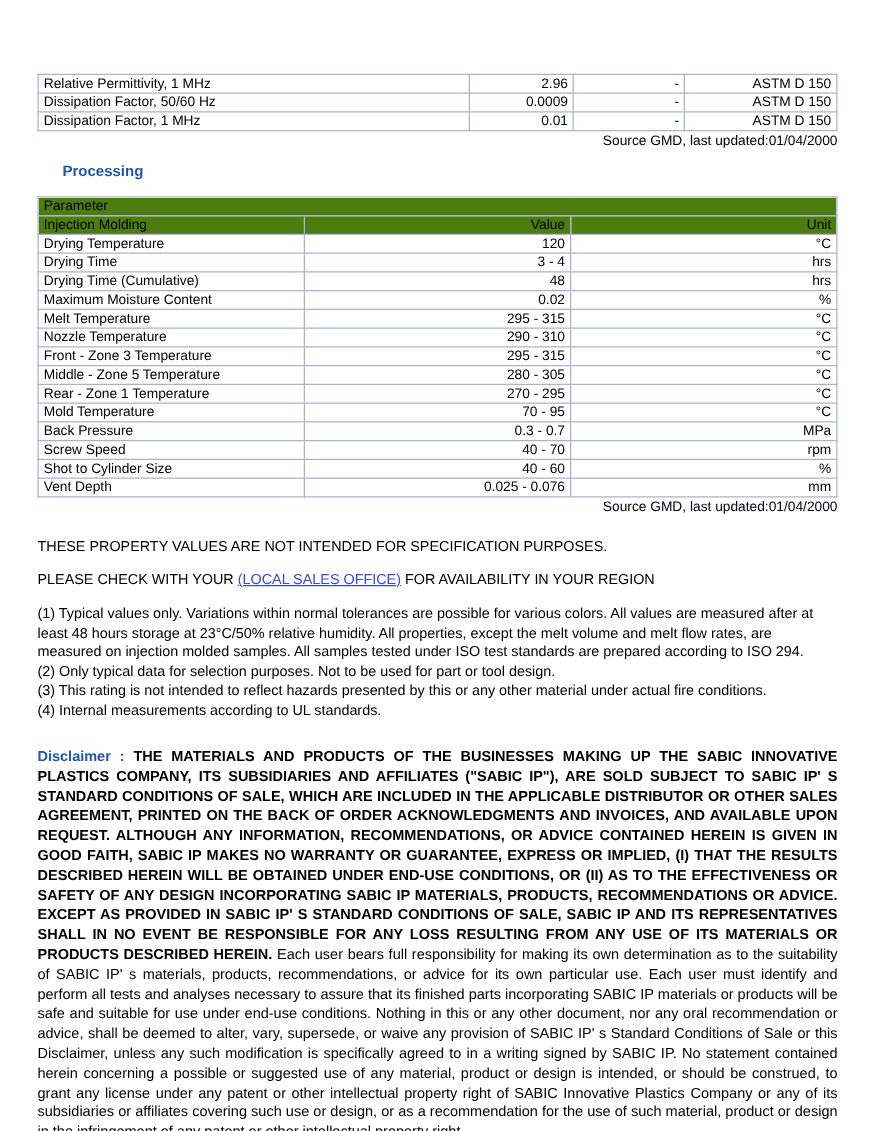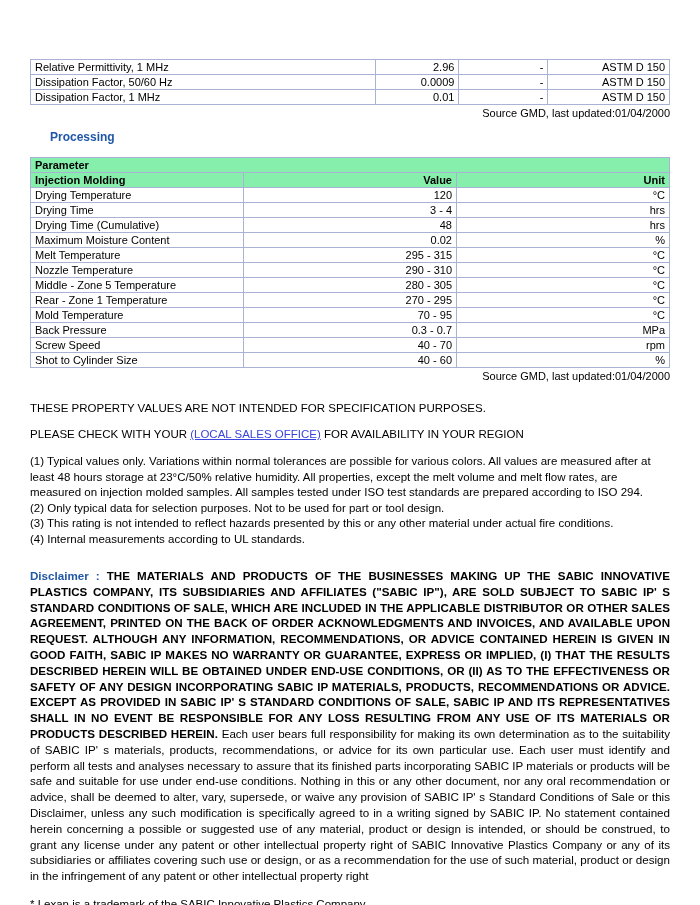--- a/index.html
+++ b/index.html
@@ -23,22 +23,22 @@
   td, th {
     border: 1px solid #a9b2d4;
     font-size: 11px;
     line-height: 14px;
     height: 14px;
     padding: 0 4px;
     overflow: hidden;
     white-space: nowrap;
   }
   th {
-    background: #86efac;
-    font-weight: bold;
+    background: #4d7c0f;
+    font-weight: normal;
     text-align: left;
   }
   .center { text-align: right; }
 
   .props-table .c-name  { width: 55.7%; }
   .props-table .c-val   { width: 12.3%; }
   .props-table .c-dash  { width: 13.3%; }
   .props-table .c-std   { width: 18.7%; }
 
   .proc-table { margin-top: 13px; }
@@ -149,20 +149,25 @@
       <td>Melt Temperature</td>
       <td class="center">295 - 315</td>
       <td class="center">°C</td>
     </tr>
     <tr>
       <td>Nozzle Temperature</td>
       <td class="center">290 - 310</td>
       <td class="center">°C</td>
     </tr>
     <tr>
+      <td>Front - Zone 3 Temperature</td>
+      <td class="center">295 - 315</td>
+      <td class="center">°C</td>
+    </tr>
+    <tr>
       <td>Middle - Zone 5 Temperature</td>
       <td class="center">280 - 305</td>
       <td class="center">°C</td>
     </tr>
     <tr>
       <td>Rear - Zone 1 Temperature</td>
       <td class="center">270 - 295</td>
       <td class="center">°C</td>
     </tr>
     <tr>
@@ -177,20 +182,25 @@
     </tr>
     <tr>
       <td>Screw Speed</td>
       <td class="center">40 - 70</td>
       <td class="center">rpm</td>
     </tr>
     <tr>
       <td>Shot to Cylinder Size</td>
       <td class="center">40 - 60</td>
       <td class="center">%</td>
+    </tr>
+    <tr>
+      <td>Vent Depth</td>
+      <td class="center">0.025 - 0.076</td>
+      <td class="center">mm</td>
     </tr>
   </tbody>
     </table>
   <div class="source">Source GMD, last updated:01/04/2000</div>
 
   <div class="spec-note">THESE PROPERTY VALUES ARE NOT INTENDED FOR SPECIFICATION PURPOSES.</div>
 
   <div class="avail-line"><span>PLEASE CHECK WITH YOUR </span><span class="link">(LOCAL SALES OFFICE)</span><span> FOR AVAILABILITY IN YOUR REGION</span></div>
 
   <div class="footnotes">

